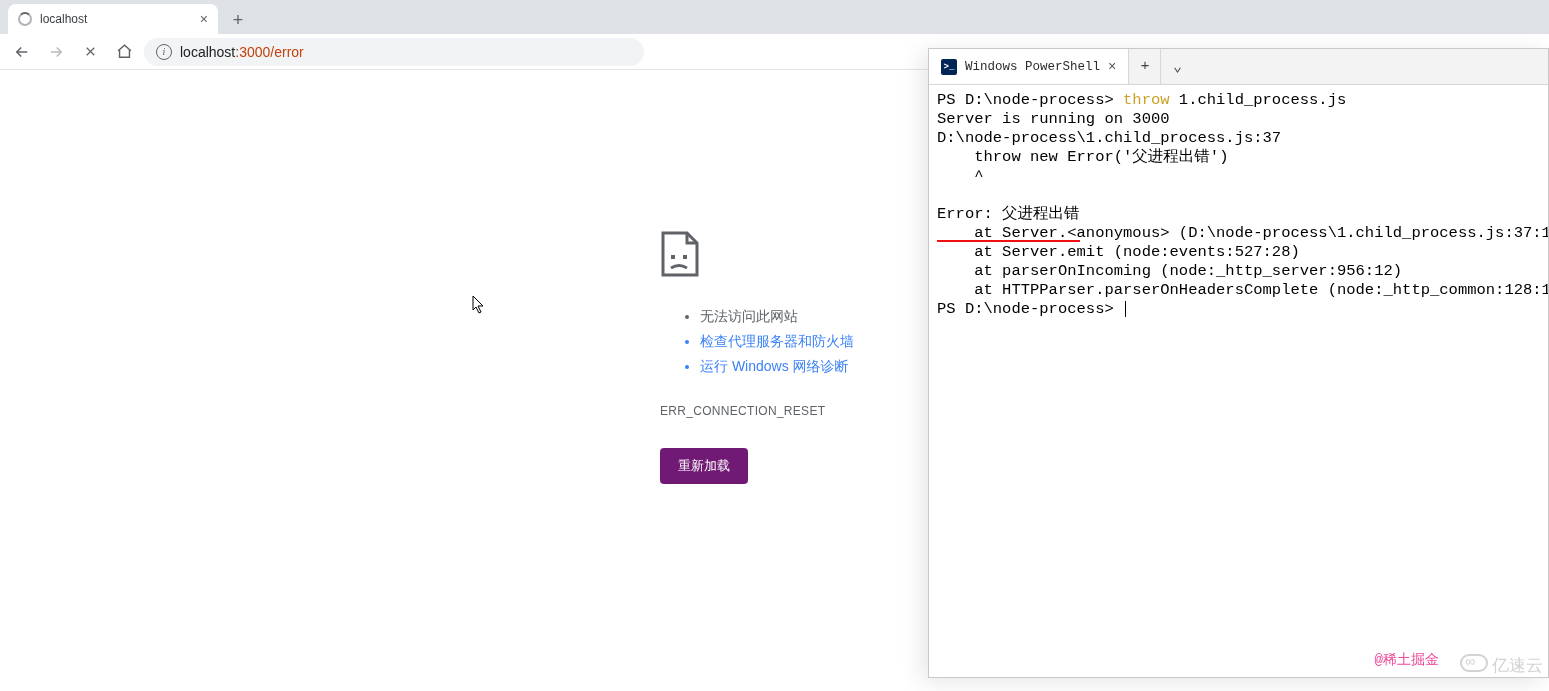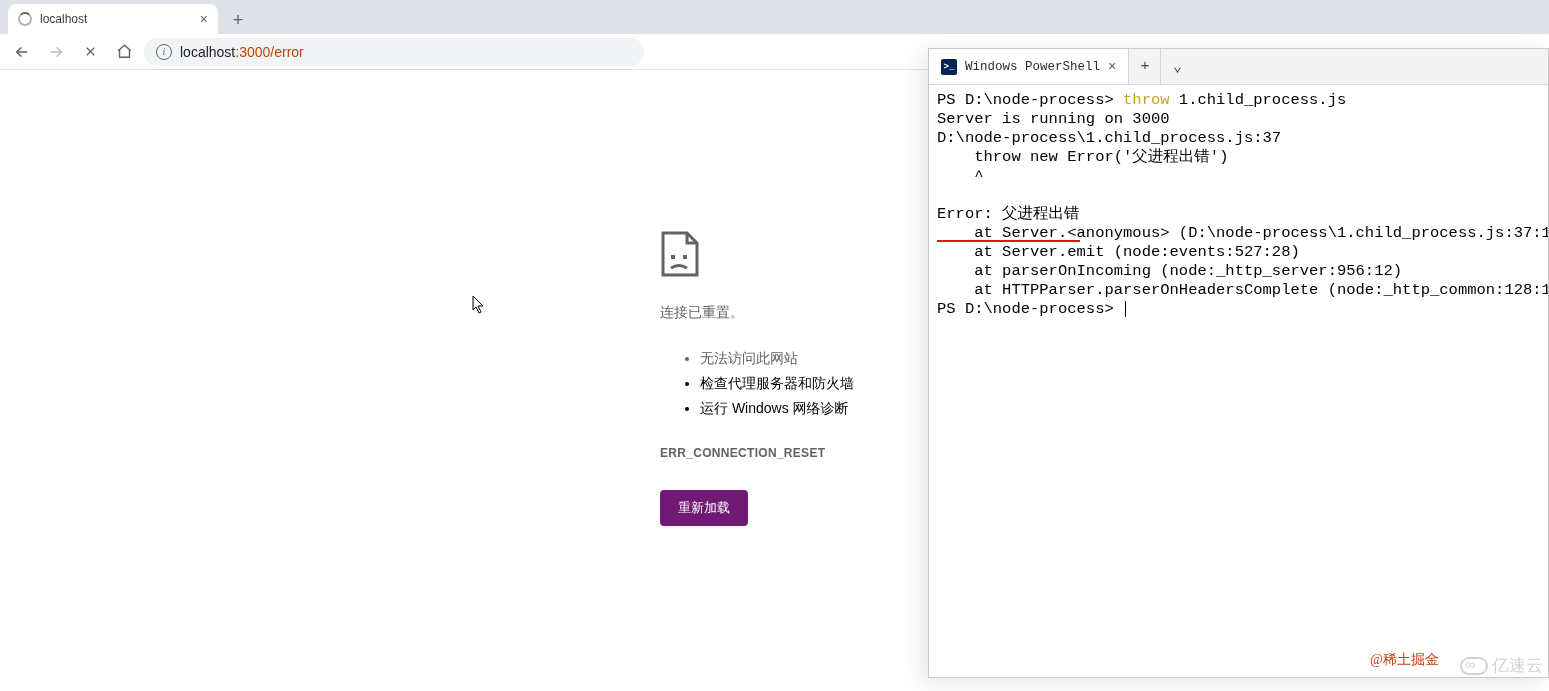--- a/index.html
+++ b/index.html
@@ -24,22 +24,22 @@
   
   .page { position: absolute; left: 0; right: 0; top: 70px; bottom: 0; background: #fff; }
   .error-block { position: absolute; left: 660px; top: 160px; width: 430px; color: #202124; }
   .frown-icon { width: 40px; height: 48px; margin-bottom: 26px; }
   .frown-icon svg { width: 40px; height: 48px; }
   .error-title { font-size: 22px; font-weight: 400; color: #202124; margin-bottom: 16px; }
   .error-subtitle { font-size: 14px; color: #5f6368; margin-bottom: 24px; }
   .error-try { font-size: 14px; color: #5f6368; margin-bottom: 10px; }
   .error-list { list-style: disc; padding-left: 40px; font-size: 14px; line-height: 1.8; }
   .error-list li.plain { color: #5f6368; }
-  .error-list li.link { color: #000000; cursor: pointer; }
-  .error-code { font-size: 12px; color: #5f6368; margin-top: 24px; letter-spacing: 0.3px; font-weight: bold; }
+  .error-list li.link { color: #3b82f6; cursor: pointer; }
+  .error-code { font-size: 12px; color: #5f6368; margin-top: 24px; letter-spacing: 0.3px; }
   .reload-btn { margin-top: 30px; background: #701a75; color: #fff; border: none; padding: 9px 18px; font-size: 13px; border-radius: 4px; cursor: pointer; }
 
   
   .cursor { position: absolute; left: 472px; top: 295px; pointer-events: none; }
   .cursor svg { width: 14px; height: 20px; }
 
   
   .terminal { position: absolute; left: 928px; top: 48px; width: 621px; height: 630px; background: #fff; border: 1px solid #c9c9c9; box-shadow: -6px 4px 22px rgba(0,0,0,0.10); font-family: Consolas, "Courier New", monospace; display: flex; flex-direction: column; }
   .term-tabs { height: 36px; background: #f3f3f3; display: flex; align-items: stretch; border-bottom: 1px solid #d7d7d7; }
   .term-tab { display: flex; align-items: center; gap: 8px; padding: 0 12px; background: #fff; border-right: 1px solid #d7d7d7; font-size: 12.5px; color: #2b2b2b; min-width: 200px; cursor: pointer; }
@@ -49,22 +49,22 @@
   .term-drop { border-right: none; }
 
   .term-body { flex: 1; padding: 6px 8px; font-size: 15.5px; line-height: 19px; white-space: pre; color: #000; overflow: hidden; position: relative; }
   .ps-prompt { color: #000; }
   .node-cmd { color: #c9a227; }
   .err-label { color: #000; position: relative; }
   .err-underline { border-bottom: 2.5px solid #e11; padding-bottom: 17px; }
   .term-caret { display: inline-block; width: 1px; height: 16px; background: #000; vertical-align: middle; margin-left: 2px; }
 
   
-  .watermark-jj { position: absolute; right: 110px; bottom: 22px; color: #c2410c; font-size: 14px; font-family: Liberation Serif, serif; }
-  .watermark-ys { position: absolute; right: 6px; bottom: 14px; color: #d2d2d2; font-size: 17px; display: flex; align-items: center; gap: 4px; }
+  .watermark-jj { position: absolute; right: 110px; bottom: 22px; color: #ec4899; font-size: 14px; font-family: Liberation Mono, monospace; }
+  .watermark-ys { position: absolute; right: 6px; bottom: 14px; color: #d2d2d2; font-size: 17px; display: flex; align-items: flex-start; gap: 4px; }
   .watermark-ys .cloud { width: 28px; height: 18px; border: 2px solid #d2d2d2; border-radius: 10px; position: relative; }
   .watermark-ys .cloud::before { content: "∞"; position: absolute; left: 3px; top: -3px; font-size: 14px; color: #d2d2d2; }
 </style>
 </head>
 <body>
 
 <div class="tabstrip">
   <div class="tab">
     <span class="spinner"></span>
     <span class="title">localhost</span>
@@ -108,21 +108,20 @@
   <div class="error-block">
     <div class="frown-icon">
       <svg viewBox="0 0 40 48">
         <path d="M3 3 h24 l10 10 v32 h-34 z" fill="none" stroke="#5f6368" stroke-width="3"></path>
         <path d="M27 3 v10 h10" fill="none" stroke="#5f6368" stroke-width="3"></path>
         <rect x="11" y="25" width="4" height="4" fill="#5f6368"></rect>
         <rect x="23" y="25" width="4" height="4" fill="#5f6368"></rect>
         <path d="M11 38 q8 -5 16 0" fill="none" stroke="#5f6368" stroke-width="3"></path>
       </svg>
     </div>
-    <p class="error-subtitle">连接已重置。</p>
     <ul class="error-list">
       <li class="plain">无法访问此网站</li>
       <li class="link">检查代理服务器和防火墙</li>
       <li class="link">运行 Windows 网络诊断</li>
     </ul>
     <p class="error-code">ERR_CONNECTION_RESET</p>
     <button class="reload-btn">重新加载</button>
   </div>
 </div>
 

